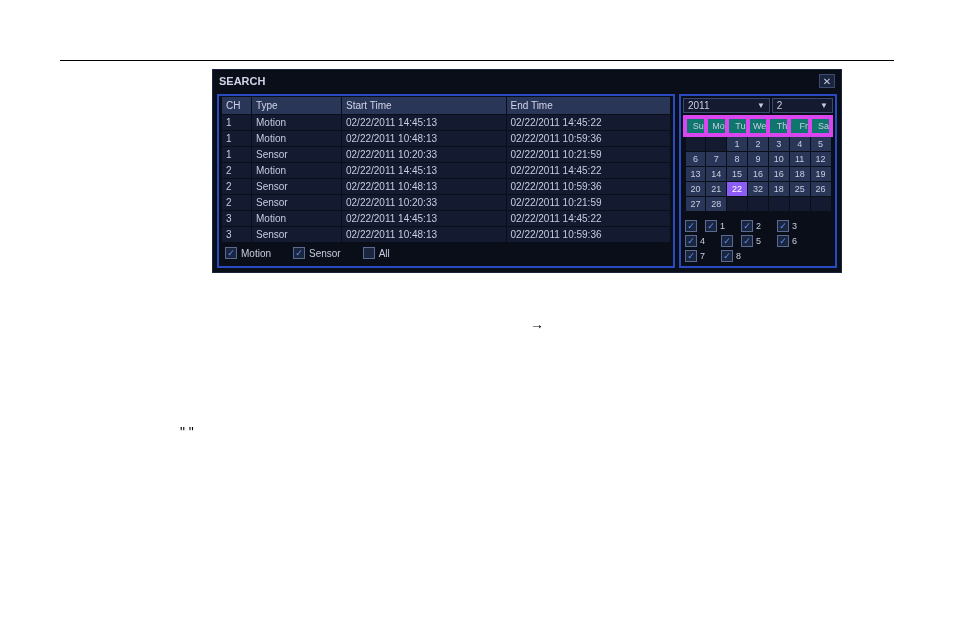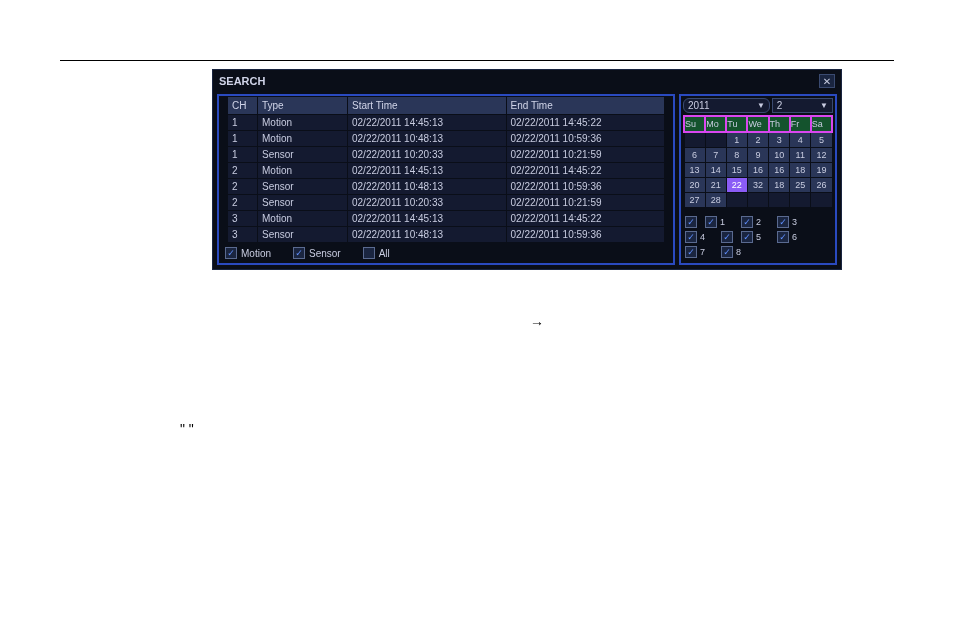--- a/index.html
+++ b/index.html
@@ -80,21 +80,21 @@
     .search-btn {
       margin-left: auto;
       padding: 2px 10px;
       background: #1a2540;
       border: 1px solid #3a4a70;
       color: #c8cce0;
       cursor: pointer;
       font-size: 10px;
     }
     
-    .table-container { padding: 0 8px; }
+    .table-container { padding: 0 2px; }
     
     .evt-table {
       width: 100%;
       border-collapse: collapse;
     }
     
     .evt-table th {
       background: #2a3658;
       color: #d0d4e8;
       padding: 3px 4px;
@@ -173,37 +173,37 @@
       border: 1px solid #3a4a70;
       color: #c8cce0;
       padding: 1px 4px;
       font-size: 10px;
       display: flex;
       justify-content: space-between;
       align-items: center;
       cursor: pointer;
     }
     
-    .sel-year { flex: 1.5; border-radius: 6px; }
+    .sel-year { flex: 1.5; }
     .sel-month { flex: 1; }
     
     .caret { font-size: 8px; }
     
     .calendar {
       width: 100%;
       border-collapse: collapse;
       margin-bottom: 6px;
     }
     
     .calendar th {
-      background: #14532d;
+      background: #0f766e;
       color: #c8cce0;
       padding: 2px 0;
-      text-align: left;
-      border: 2px solid #d946ef;
+      text-align: right;
+      border: 4px solid #d946ef;
       font-size: 9px;
       font-weight: normal;
       width: 14.28%;
     }
     
     .calendar td {
       background: #2a3658;
       color: #c8cce0;
       padding: 2px 0;
       text-align: center;

